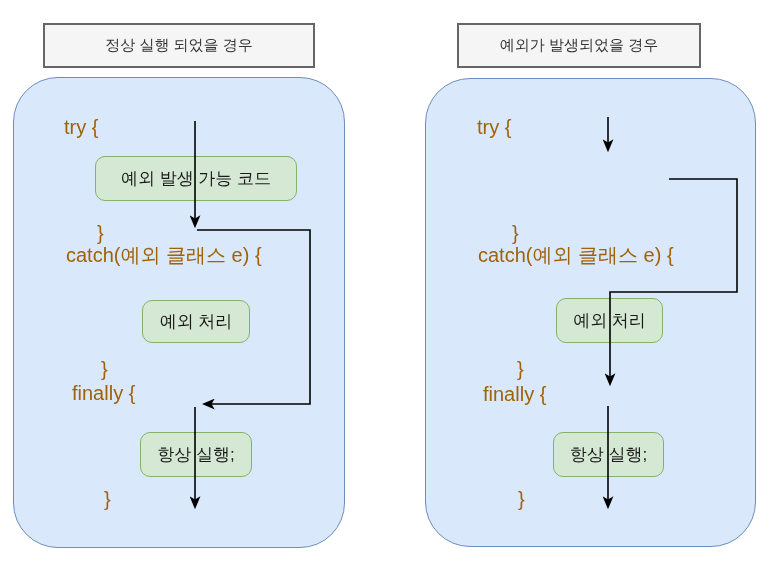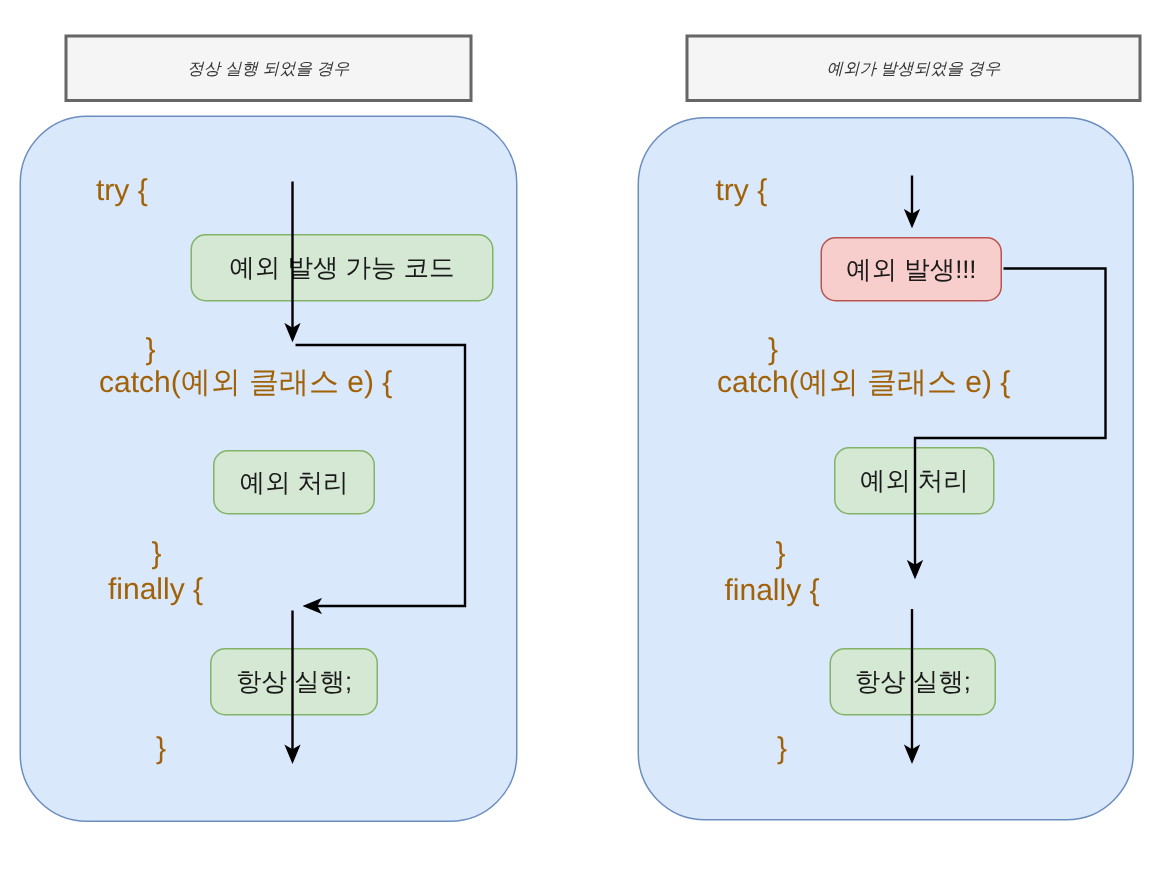--- a/index.html
+++ b/index.html
@@ -19,24 +19,23 @@
     border: 1px solid var(--container-border, #6c8ebf);
     border-radius: 45px;
   }
   .title-box {
     position: absolute;
     background: var(--title-fill, #f5f5f5);
     border: 2px solid var(--title-border, #666666);
     display: flex;
     align-items: center;
     justify-content: center;
-    font-size: 11px;
+    font-size: 15px;
     color: #333333;
     white-space: nowrap;
-    font-style: italic;
   }
   .node {
     position: absolute;
     border-radius: 10px;
     display: flex;
     align-items: center;
     justify-content: center;
     font-size: 17px;
     color: #1a1a1a;
     white-space: nowrap;
@@ -75,43 +74,42 @@
 <body>
 
 <div class="canvas">
 
   <div class="flow-container" style="left:13px; top:77px; width:332px; height:471px;"></div>
 
   <div class="title-box" style="left:43px; top:23px; width:272px; height:45px;">정상 실행 되었을 경우</div>
 
   <div class="code" style="left:64px; top:114px;">try {</div>
 
-  <div class="node green" style="left:95px; top:156px; width:202px; height:45px;margin-left:32px;">예외 발생 가능 코드</div>
+  <div class="node green" style="left:95px; top:156px; width:202px; height:45px;">예외 발생 가능 코드</div>
 
   <div class="code" style="left:97px; top:220px;">}</div>
 
   <div class="code" style="left:66px; top:242px;">catch(예외 클래스 e) {</div>
 
   <div class="node green" style="left:142px; top:300px; width:108px; height:43px;">예외 처리</div>
 
   <div class="code" style="left:101px; top:356px;">}</div>
 
   <div class="code" style="left:72px; top:380px;">finally {</div>
 
   <div class="node green" style="left:140px; top:432px; width:112px; height:45px;">항상 실행;</div>
 
   <div class="code" style="left:104px; top:486px;">}</div>
 
   <div class="flow-container" style="left:425px; top:78px; width:331px; height:469px;"></div>
 
-  <div class="title-box" style="left:457px; top:23px; width:304px; height:45px;text-align:center;">예외가 발생되었을 경우</div>
+  <div class="title-box" style="left:457px; top:23px; width:244px; height:45px;text-align:center;">예외가 발생되었을 경우</div>
 
   <div class="code" style="left:477px; top:114px;">try {</div>
 
-  <div class="node red" style="left:547px; top:158px; width:121px; height:43px;">예외 발생!!!</div>
 
   <div class="code" style="left:512px; top:220px;">}</div>
 
   <div class="code" style="left:478px; top:242px;">catch(예외 클래스 e) {</div>
 
   <div class="node green" style="left:556px; top:298px; width:107px; height:45px;">예외 처리</div>
 
   <div class="code" style="left:517px; top:356px;">}</div>
 
   <div class="code" style="left:483px; top:381px;">finally {</div>

